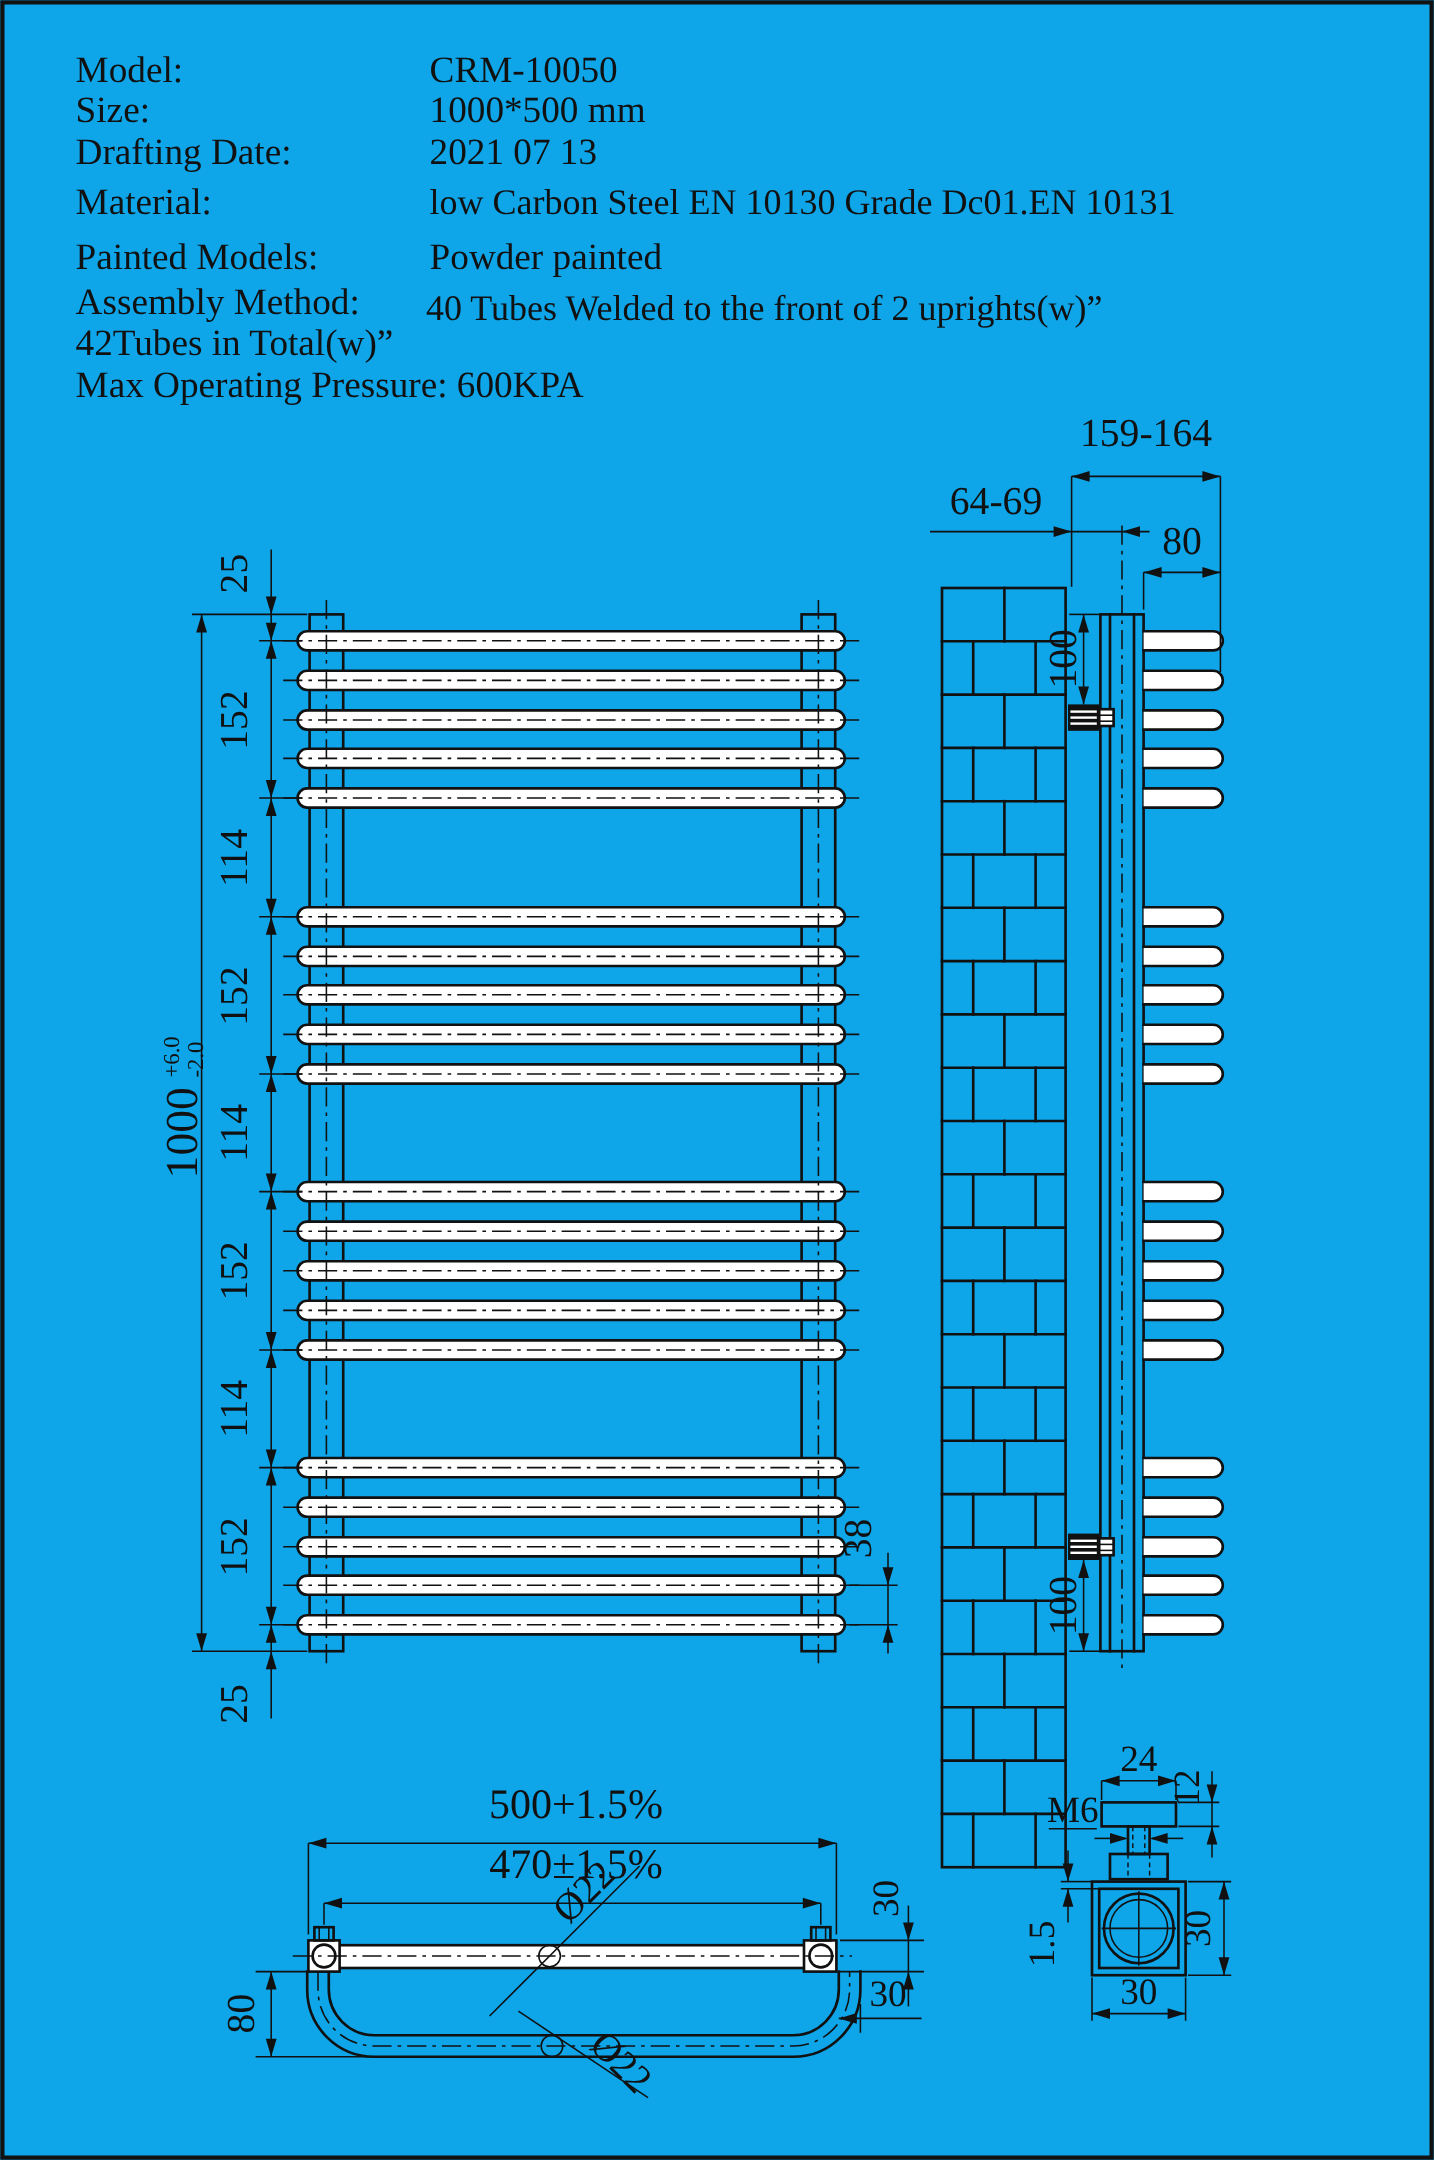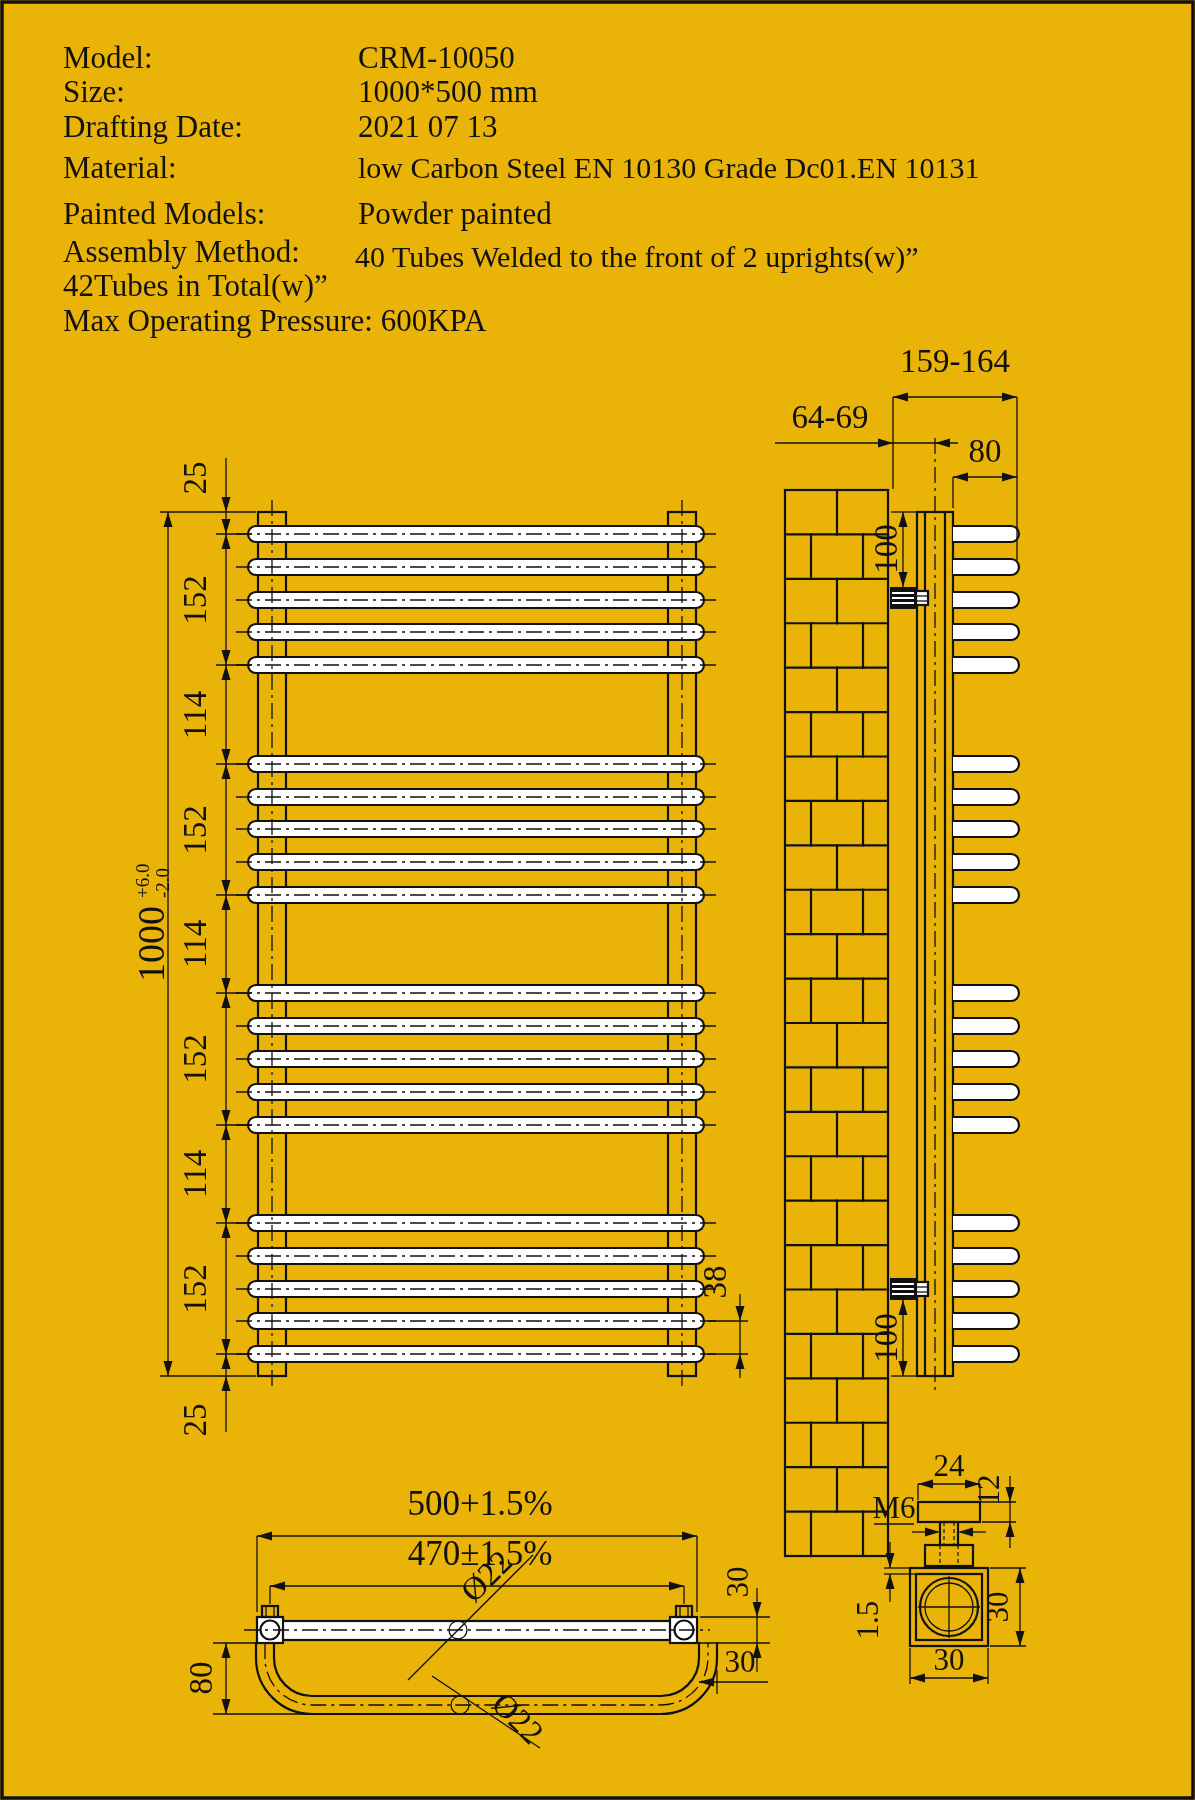--- a/index.html
+++ b/index.html
@@ -1,16 +1,16 @@
 <!DOCTYPE html>
 <html><head>
 <meta charset="utf-8">
 <style>
   html,body{margin:0;padding:0;background:#e8e8e8;}
-  .page{position:relative;width:1195px;height:1800px;background:#eab308;margin:0 auto;overflow:hidden;}
+  .page{position:relative;width:1195px;height:1800px;background:#0ea5e9;margin:0 auto;overflow:hidden;}
   svg{position:absolute;left:0;top:0;}
   .ln{stroke:#111;stroke-width:2.2;fill:none;stroke-linecap:square;}
   .tn{stroke:#111;stroke-width:1.3;fill:none;}
   .td{stroke:#111;stroke-width:1.2;fill:none;stroke-dasharray:4 3;}
   .cl{stroke:#111;stroke-width:1.3;fill:none;stroke-dasharray:16 5 3 5;}
   .wh{fill:#ffffff;}
   text.t{font-family:"Liberation Serif","DejaVu Serif",serif;fill:#111;}
   .s31{font-size:31px;} .s33{font-size:33px;} .s35{font-size:35px;} .s38{font-size:38px;} .s19{font-size:19px;} .s30{font-size:30px;}
 </style>
 </head>

